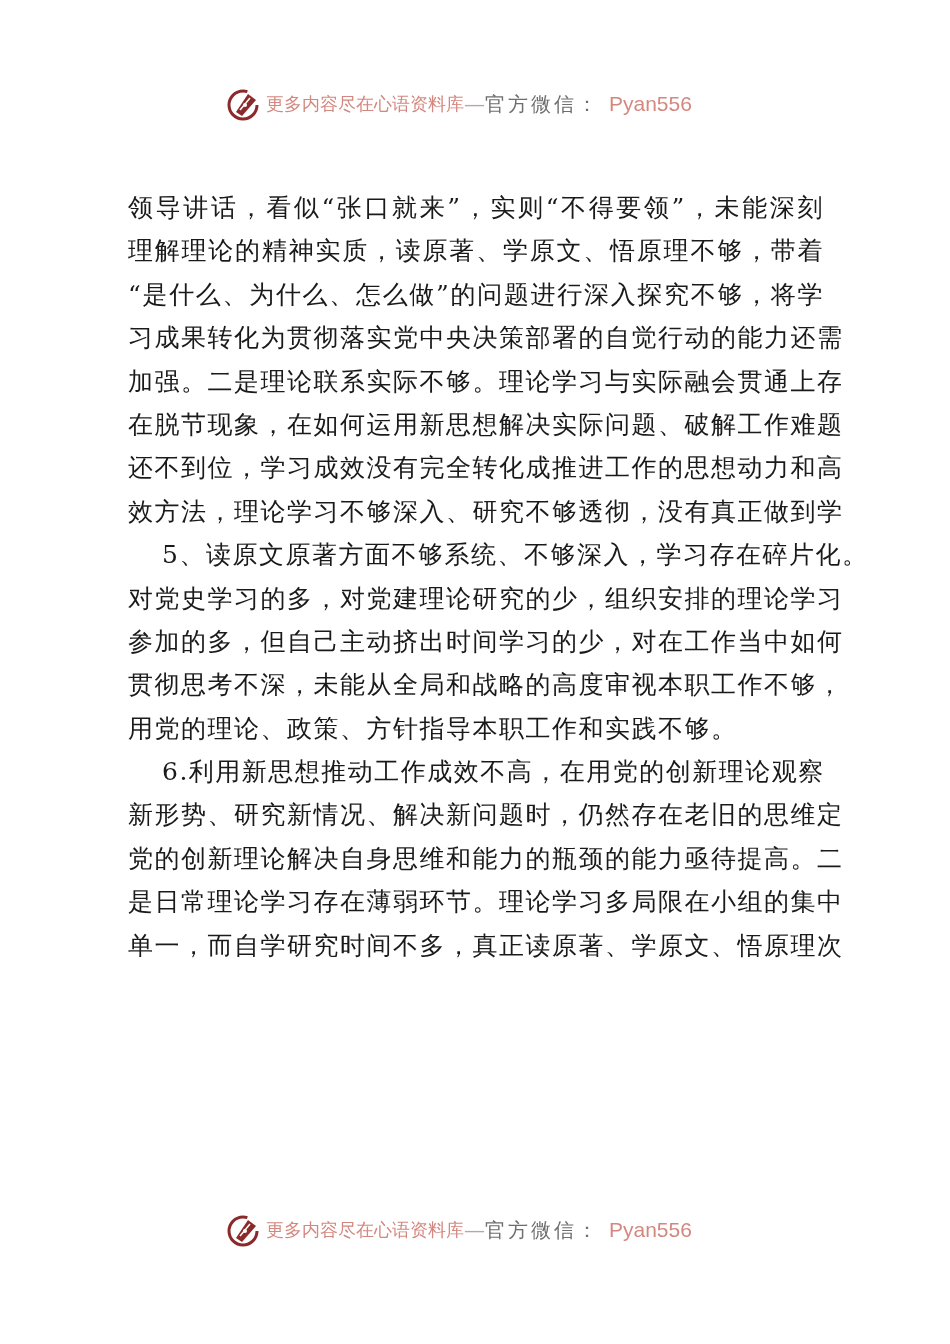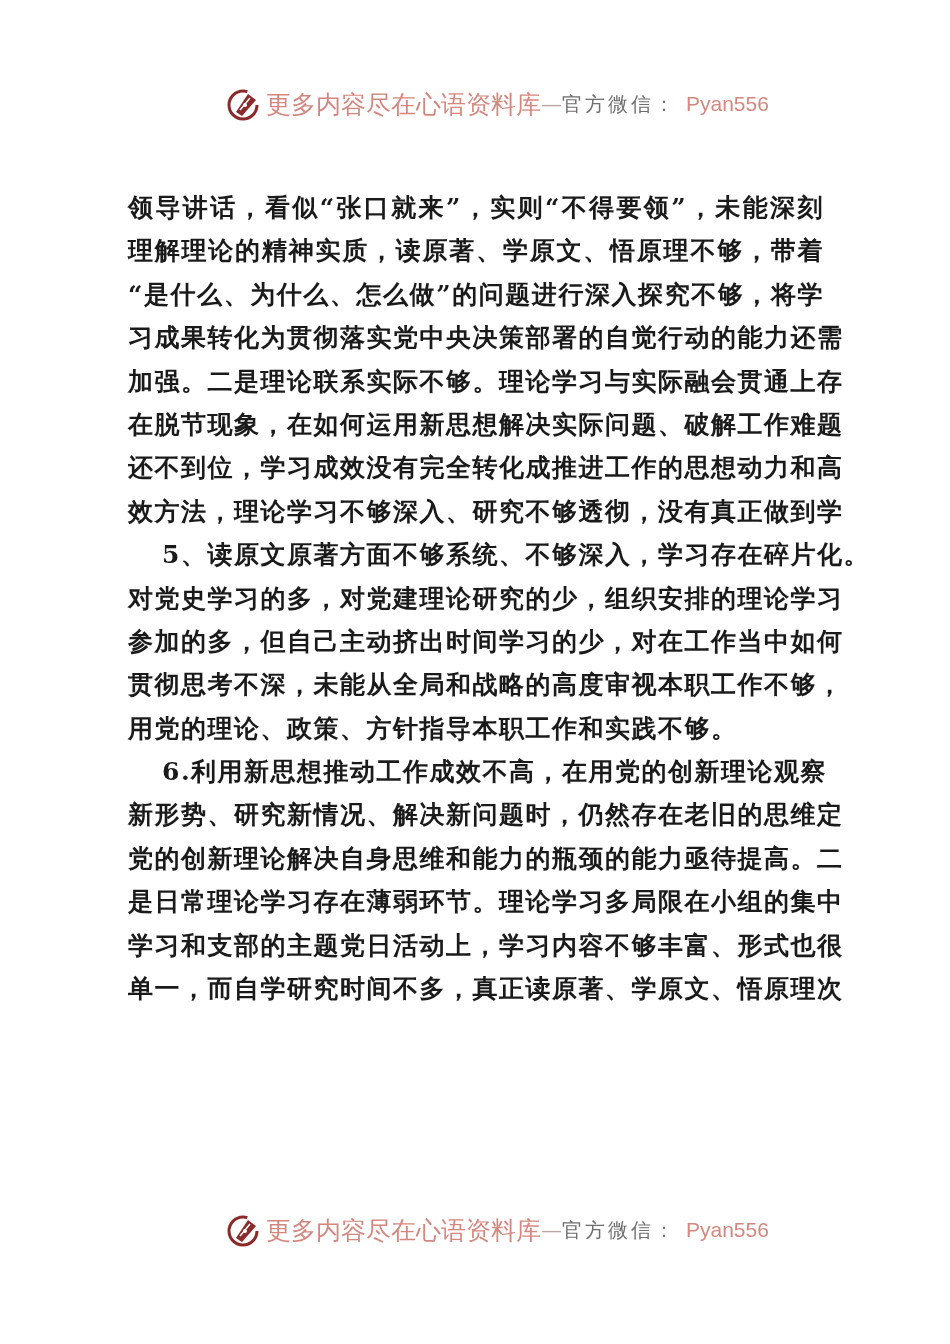--- a/index.html
+++ b/index.html
@@ -27,21 +27,21 @@
     .banner.top { top: 84px; }
     .banner.bottom { top: 1210px; }
     .banner .logo {
       width: 36px;
       height: 36px;
       margin-right: 4px;
       flex: 0 0 auto;
     }
     .banner .red-text {
       color: #d4877f;
-      font-size: 25px;
+      font-size: 18px;
       letter-spacing: 0px;
       font-family: Liberation Serif, serif;
     }
     .banner .dash {
       color: #b7a6a3;
       font-size: 21px;
     }
     .banner .gray-text {
       color: #6e6e6e;
       font-size: 20px;
@@ -61,21 +61,20 @@
       width: 696px;
     }
     .line {
       height: 43.4px;
       line-height: 43.4px;
       font-size: 25px;
       white-space: nowrap;
       text-align: justify;
       text-align-last: justify;
       letter-spacing: 1.5px;
-      font-weight: bold;
     }
     .line.last {
       text-align-last: left;
     }
     .line.indent {
       padding-left: 34px;
     }
   </style>
 </head>
 <body>
@@ -104,21 +103,20 @@
   <div class="line">效方法，理论学习不够深入、研究不够透彻，没有真正做到学</div>
   <div class="line indent">5、读原文原著方面不够系统、不够深入，学习存在碎片化。</div>
   <div class="line">对党史学习的多，对党建理论研究的少，组织安排的理论学习</div>
   <div class="line">参加的多，但自己主动挤出时间学习的少，对在工作当中如何</div>
   <div class="line">贯彻思考不深，未能从全局和战略的高度审视本职工作不够，</div>
   <div class="line last">用党的理论、政策、方针指导本职工作和实践不够。</div>
   <div class="line indent">6.利用新思想推动工作成效不高，在用党的创新理论观察</div>
   <div class="line">新形势、研究新情况、解决新问题时，仍然存在老旧的思维定</div>
   <div class="line">党的创新理论解决自身思维和能力的瓶颈的能力亟待提高。二</div>
   <div class="line">是日常理论学习存在薄弱环节。理论学习多局限在小组的集中</div>
-  <div class="line">学习和支部的主题党日活动上，学习内容不够丰富、形式也很</div>
   <div class="line">单一，而自学研究时间不多，真正读原著、学原文、悟原理次</div>
 </div>
 
 <div class="banner bottom">
   <svg class="logo" viewBox="0 0 36 36">
     <circle cx="17" cy="19" r="14" fill="none" stroke="#8b2a2a" stroke-width="3" stroke-dasharray="70 18"></circle>
     <path d="M10 26 L22 8 L30 14 L16 30 Z" fill="#8b2a2a"></path>
     <path d="M14 24 L24 12" stroke="#ffffff" stroke-width="1.5"></path>
     <circle cx="19" cy="19" r="2" fill="#ffffff"></circle>
   </svg>

